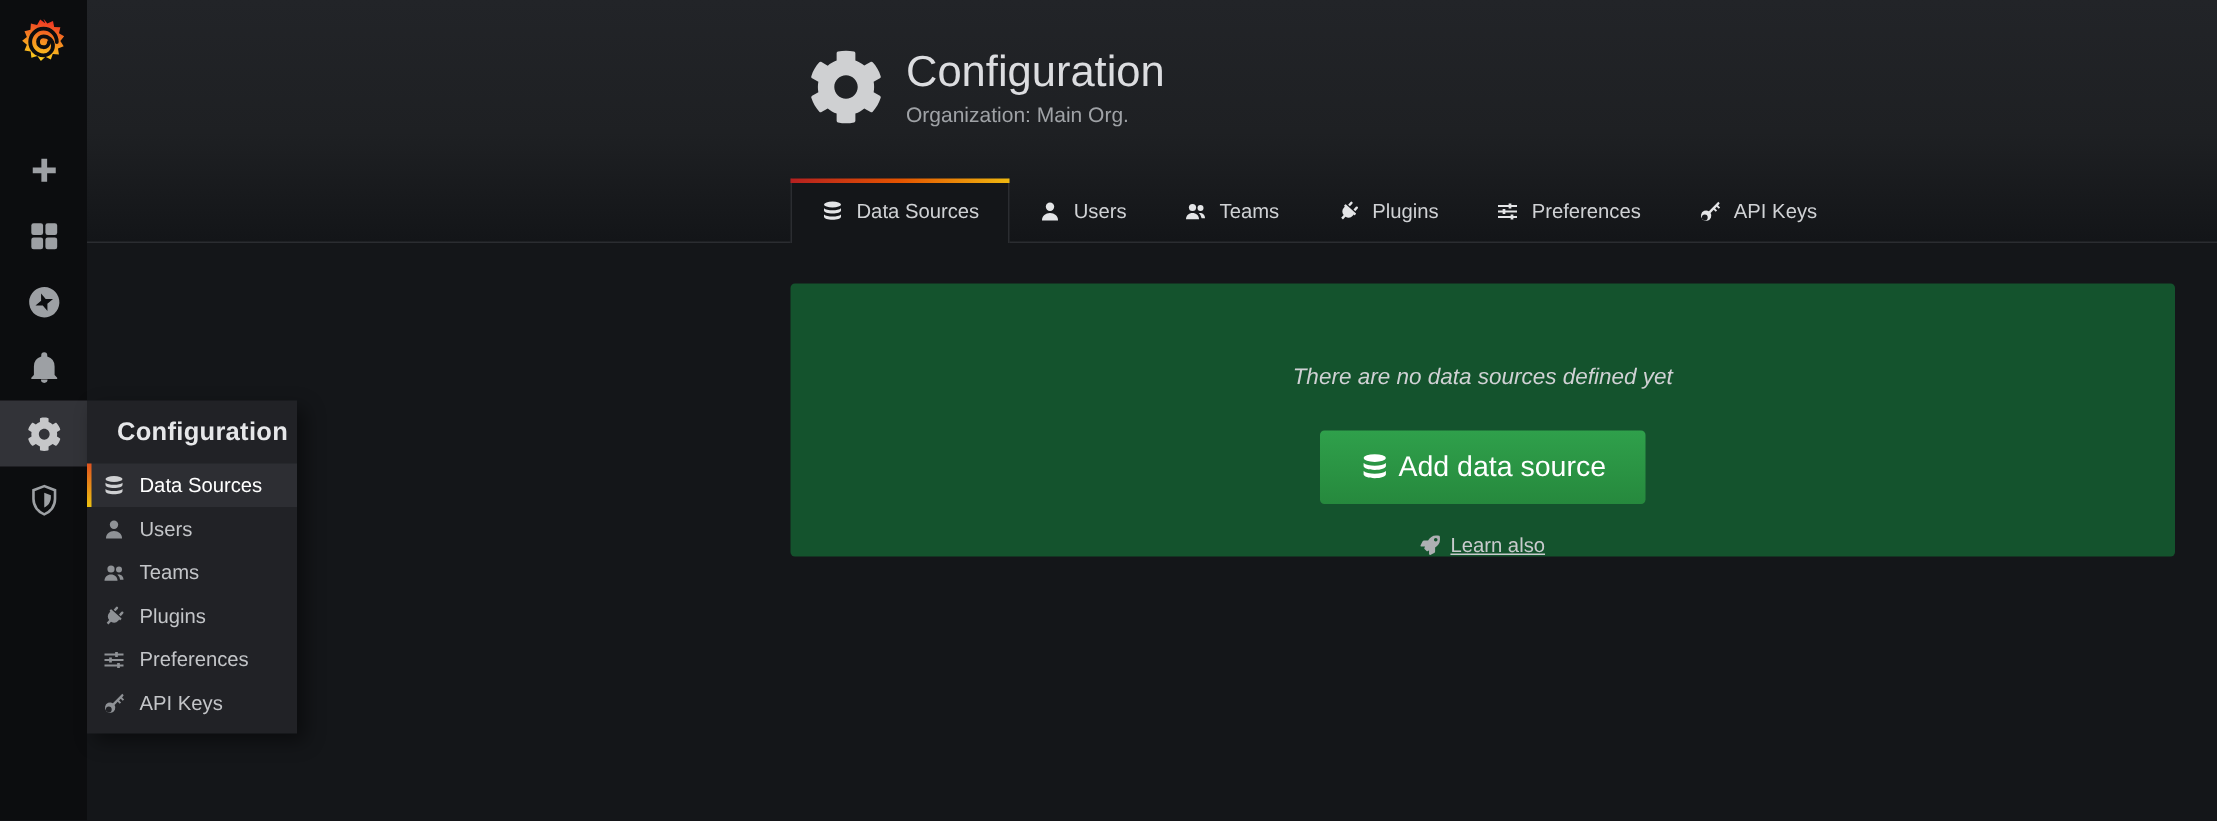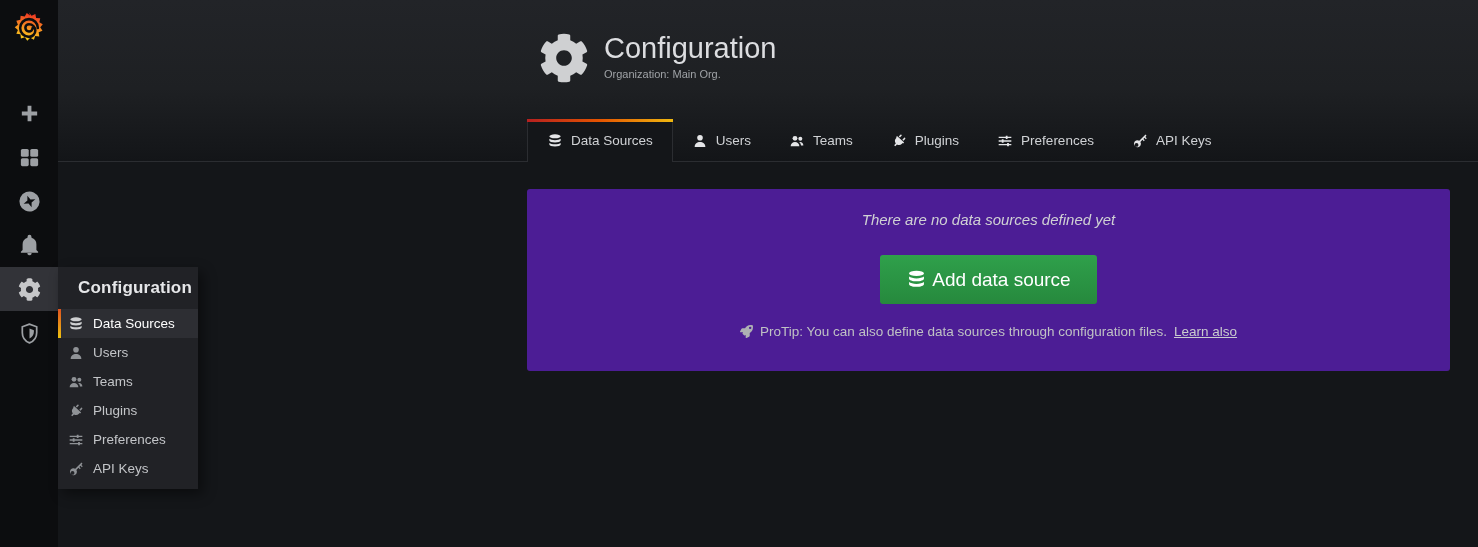--- a/index.html
+++ b/index.html
@@ -34,34 +34,34 @@
                  background:linear-gradient(to bottom,#e0531f,#eec211); }
 
   
   .main { position:absolute; left:58px; top:0; width:1420px; height:547px; }
   .page-header { position:relative; height:162px;
                  background:linear-gradient(180deg,#222428 0%,#1e2023 55%,#131518 100%);
                  border-bottom:1px solid #2b2d31; }
   .header-inner { position:absolute; left:481px; top:32px; display:flex; align-items:flex-start; gap:15px; }
   .header-gear { width:50px; height:52px; color:#cfd0d2; }
   .page-title { font-size:29px; font-weight:400; color:#dcdde0; line-height:1.15; }
-  .page-subtitle { font-size:11px; color:#9fa2a6; margin-top:3px; }
+  .page-subtitle { font-size:14px; color:#9fa2a6; margin-top:3px; }
 
   .tabs { position:absolute; left:469px; bottom:-1px; display:flex; height:43px; align-items:stretch; }
   .tab { position:relative; display:flex; align-items:center; gap:8px; padding:0 19px;
          color:#d0d2d5; font-size:13.5px; cursor:pointer; }
   .tab .icon { width:16px; height:16px; color:#e4e5e7; }
   .tab.active { background:#141619; border-left:1px solid #2b2d31; border-right:1px solid #2b2d31; }
   .tab.active::before { content:""; position:absolute; top:0; left:-1px; right:-1px; height:3px;
          background:linear-gradient(to right,#b52020,#e55400 50%,#efb810); }
 
   .page-body { position:relative; height:384px; background:#141619; }
   .cta-panel { position:absolute; left:469px; top:27px; width:923px; height:182px;
-               background:#4c1d95; border-radius:3px;
-               display:flex; flex-direction:column; align-items:center; padding-top:22px; }
+               background:#14532d; border-radius:3px;
+               display:flex; flex-direction:column; align-items:center; padding-top:22px;justify-content:flex-end; }
   .empty-msg { font-style:italic; font-size:15px; color:#d0d1d4; }
   .btn-success { margin-top:27px; display:flex; align-items:center; gap:5px;
                  background:linear-gradient(180deg,#2fa04b,#26893d);
                  color:#ffffff; font-size:19px; font-weight:500; font-family:inherit;
                  border:none; border-radius:3px; padding:0 26px; height:49px; cursor:pointer; }
   .btn-success .icon { width:21px; height:21px; }
   .protip { margin-top:20px; display:flex; align-items:center; gap:7px;
             font-size:13.5px; color:#bfc1c4; }
   .protip .icon { width:13px; height:13px; color:#aeb0b3; }
   .protip a { color:#c9cbce; text-decoration:underline; cursor:pointer; }
@@ -287,20 +287,19 @@
               </svg>
             </span>
           <span>Add data source</span>
         </button>
         <div class="protip">
           <span class="icon">
               <svg viewBox="0 0 512 512">
                 <path d="M505.1 19.1C503.8 13 499 8.2 492.9 6.9 460.7 0 435.5 0 410.4 0 307.2 0 245.3 55.2 199.1 128H94.9c-18.2 0-34.8 10.3-42.9 26.5L2.6 253.3c-8 16 3.6 34.7 21.5 34.7h95.1c-5.9 12.8-11.9 25.9-18 39.4-3.9 8.6-2.1 18.7 4.6 25.4l53.3 53.3c6.7 6.7 16.8 8.5 25.4 4.6 13.5-6.1 26.6-12.1 39.4-18v95.1c0 17.9 18.7 29.5 34.7 21.5l98.7-49.4c16.3-8.1 26.5-24.8 26.5-42.9V312.9c72.6-46.3 128-108.4 128-211.1.1-25.2.1-50.4-6.7-82.7zM400 160a48 48 0 1 1 0-96 48 48 0 0 1 0 96z"></path>
               </svg>
             </span>
-          <span>ProTip: You can also define data sources through configuration files.</span>
           <a>Learn also</a>
         </div>
       </div>
     </section>
   </main>
 
 </div>
 
 </body></html>

